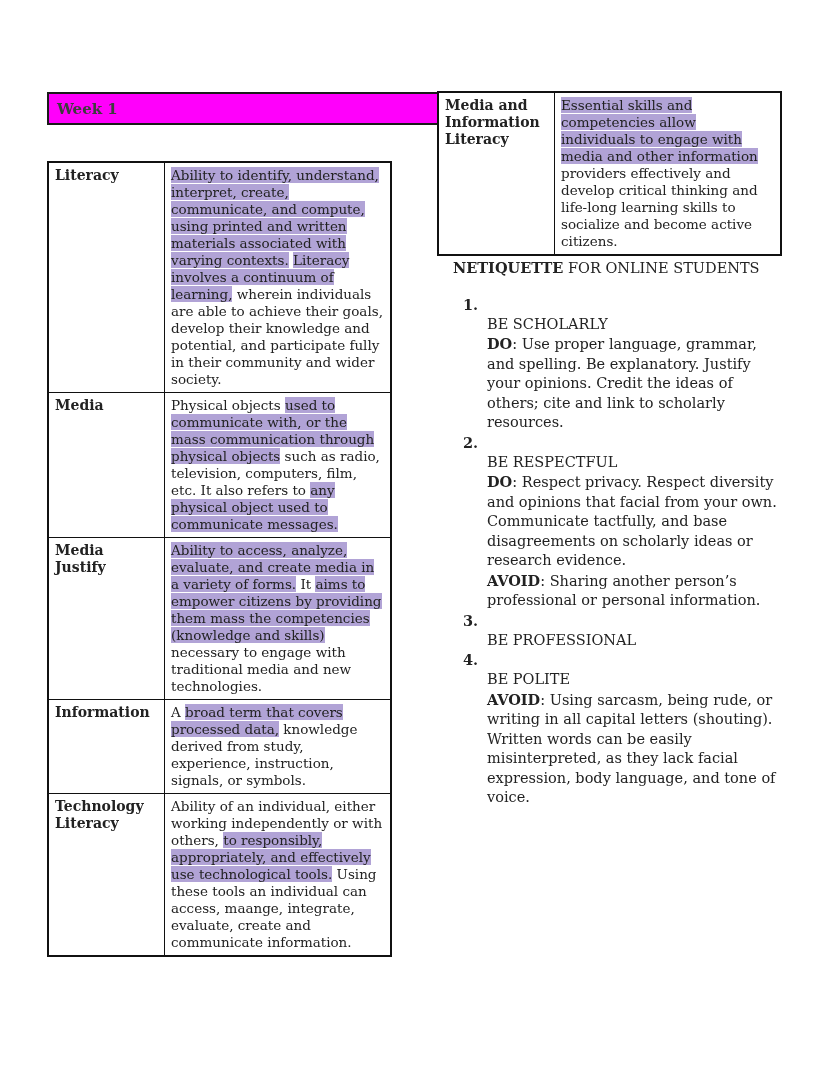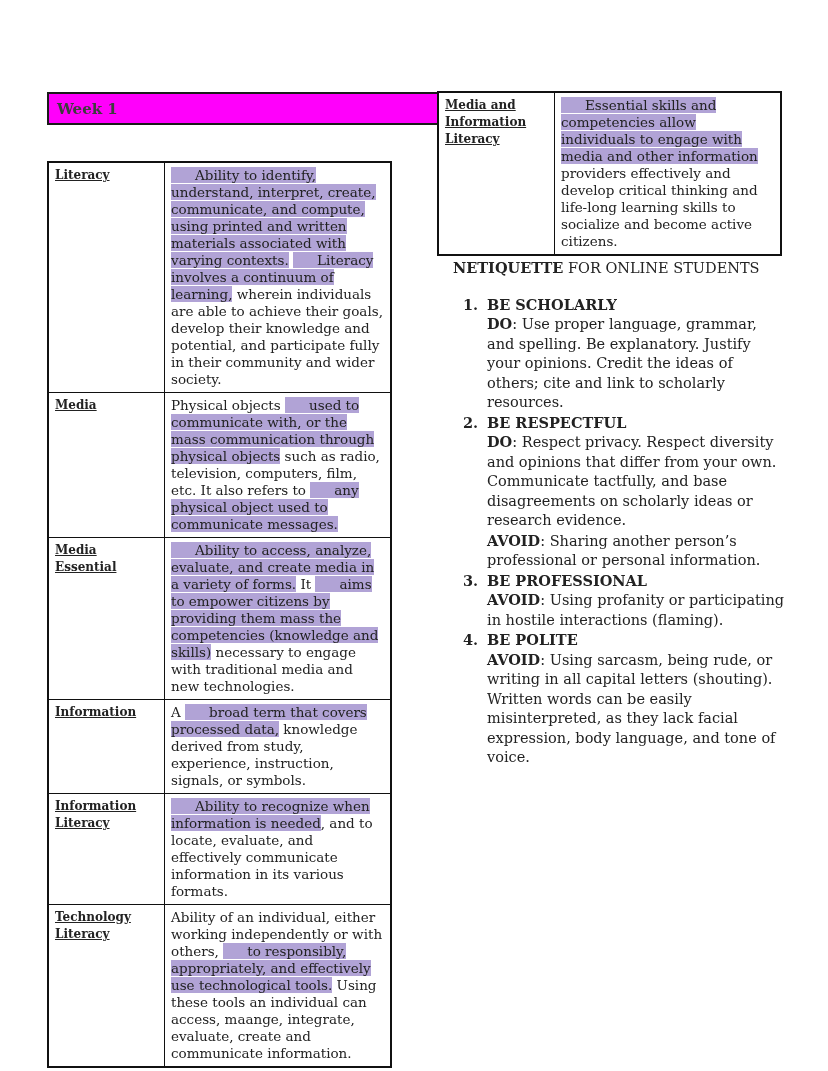--- a/index.html
+++ b/index.html
@@ -32,39 +32,38 @@
   }
   .def-table td{
     border:1.5px solid #111;
     vertical-align:top;
     padding:4px 6px 4px 6px;
     font-size:13.5px;
     line-height:17px;
   }
   .def-table td.term{
     font-weight:bold;
-    font-size:12px;
+    font-size:14px;
     line-height:17px;
     width:103px;
-    text-decoration:underline;
   }
   .left-table{left:47px;top:161px;}
   .left-table{border:2px solid #111;}
   .right-table{left:437px;top:91px;border:2px solid #111;}
-  .hl{background:var(--hl,#b1a3d6);padding-left:24px;}
+  .hl{background:var(--hl,#b1a3d6);}
   
   .netiquette{
     position:absolute;left:437px;top:242px;width:348px;
     font-size:14.5px;line-height:19.5px;
   }
   .nq-heading{margin:16px;}
   .nq-heading b{font-weight:bold;}
   .nq-item .nq-head{padding-left:26px;display:flex;}
   .nq-num{width:24px;flex:0 0 24px;font-weight:bold;}
-  .nq-title{font-weight:bold;}
+  .nq-title{font-weight:normal;margin-top:20px;}
   .nq-body{margin-left:50px;}
   .nq-body p{margin:0;}
   .nq-body b{font-weight:bold;text-align:right;}
 </style>
 </head>
 <body>
 
 <div class="page">
 
   <div class="banner">
@@ -75,30 +74,26 @@
     <tbody>
       <tr style="height:207px;">
         <td class="term">Literacy</td>
         <td class="def"><span class="hl">Ability to identify, understand, interpret, create, communicate, and compute, using printed and written materials associated with varying contexts.</span><span> </span><span class="hl">Literacy involves a continuum of learning,</span><span> wherein individuals are able to achieve their goals, develop their knowledge and potential, and participate fully in their community and wider society.</span></td>
       </tr>
       <tr style="height:134px;">
         <td class="term">Media</td>
         <td class="def"><span>Physical objects </span><span class="hl">used to communicate with, or the mass communication through physical objects</span><span> such as radio, television, computers, film, etc. It also refers to </span><span class="hl">any physical object used to communicate messages.</span></td>
       </tr>
       <tr style="height:150px;">
-        <td class="term">Media Essential</td>
+        <td class="term">Media Justify</td>
         <td class="def"><span class="hl">Ability to access, analyze, evaluate, and create media in a variety of forms.</span><span> It </span><span class="hl">aims to empower citizens by providing them mass the competencies (knowledge and skills)</span><span> necessary to engage with traditional media and new technologies.</span></td>
       </tr>
       <tr style="height:85px;">
         <td class="term">Information</td>
         <td class="def"><span>A </span><span class="hl">broad term that covers processed data,</span><span> knowledge derived from study, experience, instruction, signals, or symbols.</span></td>
-      </tr>
-      <tr style="height:100px;">
-        <td class="term">Information Literacy</td>
-        <td class="def"><span class="hl">Ability to recognize when information is needed</span><span>, and to locate, evaluate, and effectively communicate information in its various formats.</span></td>
       </tr>
       <tr style="height:153px;">
         <td class="term">Technology Literacy</td>
         <td class="def"><span>Ability of an individual, either working independently or with others, </span><span class="hl">to responsibly, appropriately, and effectively use technological tools.</span><span> Using these tools an individual can access, maange, integrate, evaluate, create and communicate information.</span></td>
       </tr>
     </tbody>
   </table>
 
   <table class="def-table right-table">
     <tbody>
@@ -121,32 +116,31 @@
         <p><b>DO</b><span>: Use proper language, grammar, and spelling. Be explanatory. Justify your opinions. Credit the ideas of others; cite and link to scholarly resources.</span></p>
       </div>
     </div>
 
     <div class="nq-item">
       <div class="nq-head">
         <span class="nq-num">2.</span>
         <span class="nq-title">BE RESPECTFUL</span>
       </div>
       <div class="nq-body">
-        <p><b>DO</b><span>: Respect privacy. Respect diversity and opinions that differ from your own. Communicate tactfully, and base disagreements on scholarly ideas or research evidence.</span></p>
+        <p><b>DO</b><span>: Respect privacy. Respect diversity and opinions that facial from your own. Communicate tactfully, and base disagreements on scholarly ideas or research evidence.</span></p>
         <p><b>AVOID</b><span>: Sharing another person’s professional or personal information.</span></p>
       </div>
     </div>
 
     <div class="nq-item">
       <div class="nq-head">
         <span class="nq-num">3.</span>
         <span class="nq-title">BE PROFESSIONAL</span>
       </div>
       <div class="nq-body">
-        <p><b>AVOID</b><span>: Using profanity or participating in hostile interactions (flaming).</span></p>
       </div>
     </div>
 
     <div class="nq-item">
       <div class="nq-head">
         <span class="nq-num">4.</span>
         <span class="nq-title">BE POLITE</span>
       </div>
       <div class="nq-body">
         <p><b>AVOID</b><span>: Using sarcasm, being rude, or writing in all capital letters (shouting). Written words can be easily misinterpreted, as they lack facial expression, body language, and tone of voice.</span></p>

